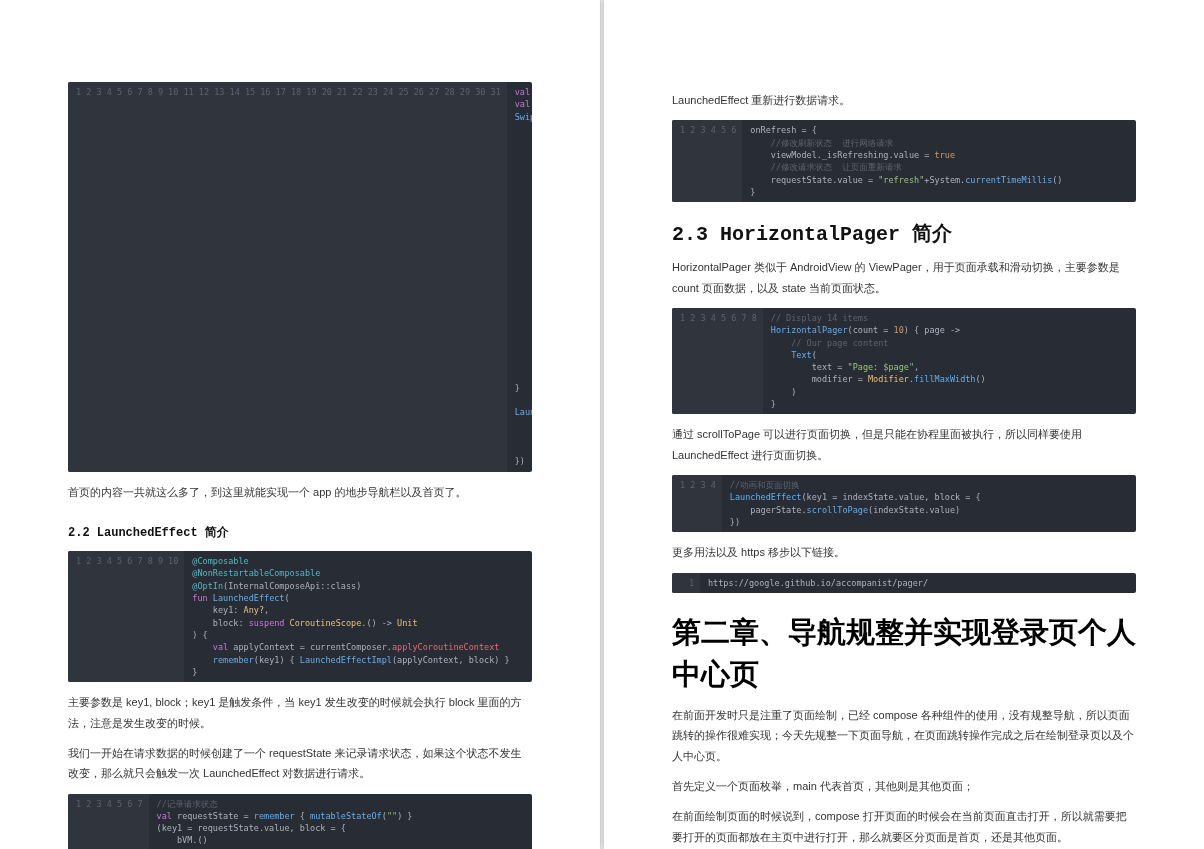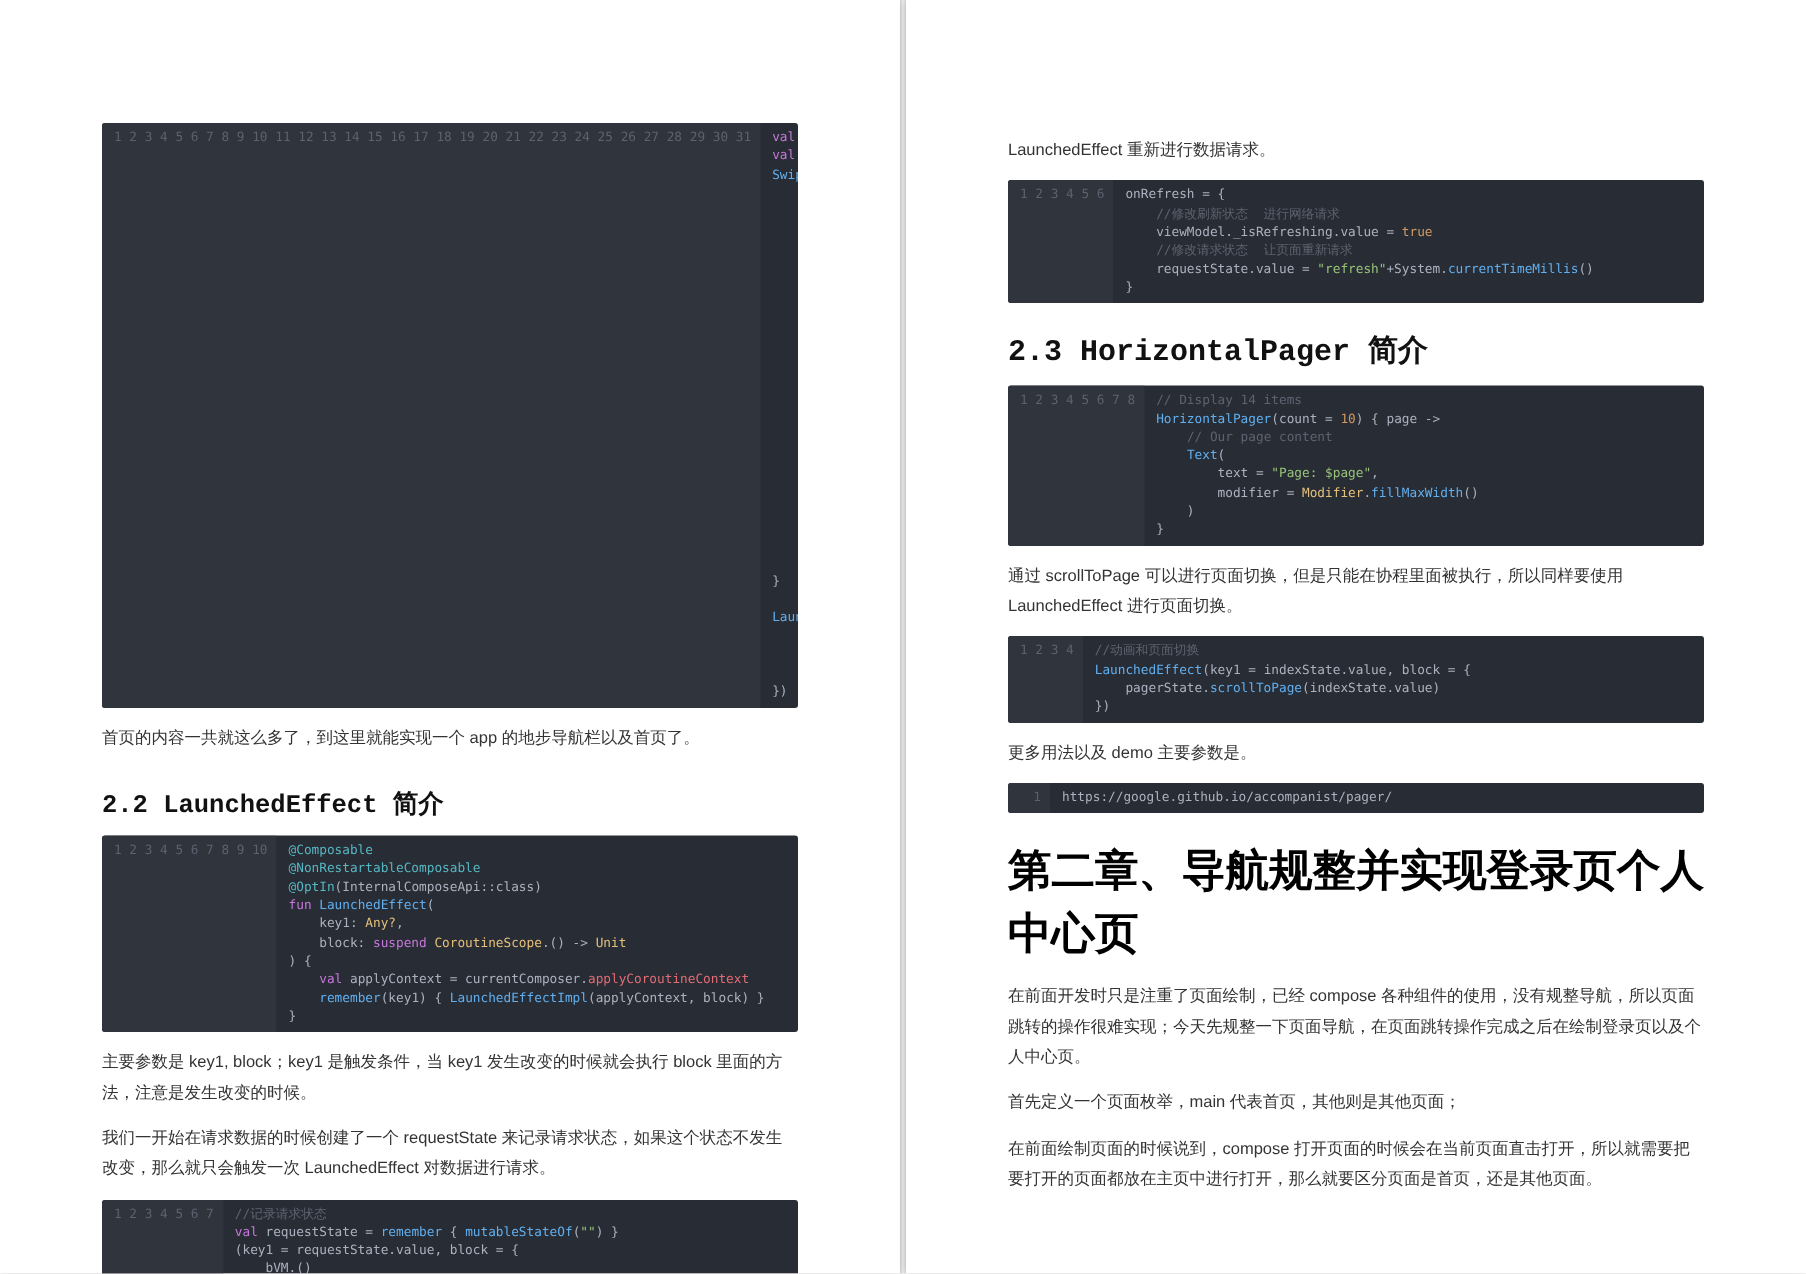--- a/index.html
+++ b/index.html
@@ -34,21 +34,21 @@
     background:var(--paper);
     margin:0;
     box-shadow:0 0 6px rgba(0,0,0,.15);
     box-sizing:border-box;
     overflow:hidden;
     padding:32px 68px 28px 68px;
   }
   .page-left{ border-right:none;}
   .gap{ width:4px; background:linear-gradient(to right,#dcdcdc,#f3f3f3,#dcdcdc); }
   .body-text{ font-size:11px; line-height:1.85; color:var(--text); margin:10px 0;}
-  h2.sec{ font-family:"Courier New",Consolas,monospace; font-weight:700; font-size:17px; margin:22px 0 10px 0; color:var(--heading);}
+  h2.sec{ font-family:"Courier New",Consolas,monospace; font-weight:700; font-size:12px; margin:22px 0 10px 0; color:var(--heading);}
   h2.sec2{ font-family:"Courier New",Consolas,monospace; font-weight:700; font-size:20px; margin:18px 0 10px 0; color:var(--heading);}
   h1.chapter{ font-weight:700; font-size:29px; line-height:1.45; margin:18px 0 10px 0; color:#000;}
   h2.subchap{ font-weight:700; font-size:17px; margin:16px 0 8px 0; color:#000;}
 
   .codeblock{
     display:flex;
     background:var(--code-bg);
     border-radius:2px;
     font-family:Consolas,"SF Mono",Menlo,monospace;
     font-size:8.5px;
@@ -215,20 +215,21 @@
         <div class="codebody">onRefresh = {
     <span class="cm">//修改刷新状态  进行网络请求</span>
     viewModel._isRefreshing.value = <span class="nm">true</span>
     <span class="cm">//修改请求状态  让页面重新请求</span>
     requestState.value = <span class="st">"refresh"</span>+System.<span class="fn">currentTimeMillis</span>()
 }</div>
     </div>
 
     <h2 class="sec2">2.3 HorizontalPager 简介</h2>
 
+    <p class="body-text">HorizontalPager 类似于 AndroidView 的 ViewPager，用于页面承载和滑动切换，主要参数是 count 页面数据，以及 state 当前页面状态。</p>
 
     <div class="codeblock">
       <div class="gutter">1
 2
 3
 4
 5
 6
 7
 8</div>
@@ -248,21 +249,21 @@
       <div class="gutter">1
 2
 3
 4</div>
         <div class="codebody"><span class="cm">//动画和页面切换</span>
 <span class="fn">LaunchedEffect</span>(key1 = indexState.value, block = {
     pagerState.<span class="fn">scrollToPage</span>(indexState.value)
 })</div>
     </div>
 
-    <p class="body-text">更多用法以及 demo 主要参数是。</p>
+    <p class="body-text">更多用法以及 https 移步以下链接。</p>
 
     <div class="codeblock">
       <div class="gutter">1</div>
         <div class="codebody">https://google.github.io/accompanist/pager/</div>
     </div>
 
     <h1 class="chapter">第二章、导航规整并实现登录页个人中心页</h1>
 
     <p class="body-text">在前面开发时只是注重了页面绘制，已经 compose 各种组件的使用，没有规整导航，所以页面跳转的操作很难实现；今天先规整一下页面导航，在页面跳转操作完成之后在绘制登录页以及个人中心页。</p>
 

